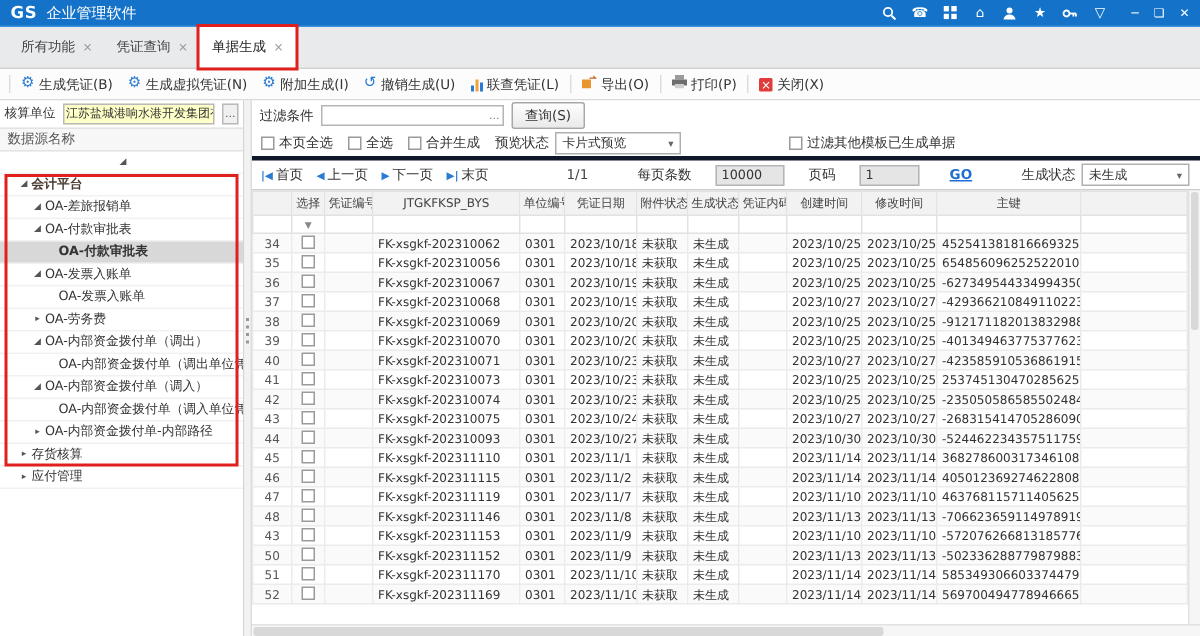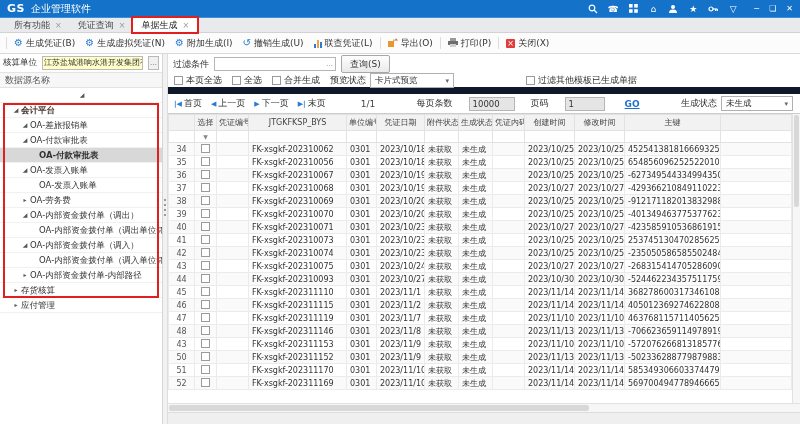--- a/index.html
+++ b/index.html
@@ -8,21 +8,21 @@
   
   .titlebar{height:18px;background:#1472c8;border-bottom:1px solid #3c8ede;color:#fff;
     display:flex;align-items:center;padding:0 7px;font-size:10px;box-sizing:border-box;}
   .logo{font-weight:bold;font-size:11px;margin-right:6px;letter-spacing:.5px;}
   .tb-icons{margin-left:auto;display:flex;gap:10px;align-items:center;}
   .tb-ico{width:10px;height:10px;display:flex;align-items:center;justify-content:center;color:#fff;font-size:9px;line-height:10px;}
   .tb-ico svg{display:block;}
   .winctl{display:flex;gap:10px;margin-left:16px;align-items:center;}
   .winctl span{font-size:8px;color:#fff;line-height:10px;}
   
-  .tabbar{height:15px;background:#e8eaec;border-bottom:1px solid #d2d2d2;display:flex;align-items:stretch;
+  .tabbar{height:28px;background:#e8eaec;border-bottom:1px solid #d2d2d2;display:flex;align-items:stretch;
     padding-left:6px;box-sizing:border-box;}
   .tab{display:flex;align-items:center;gap:5px;padding:0 8px;font-size:9px;color:#444;white-space:nowrap;}
   .tab .x{color:#999;font-size:8px;}
   .tab.active{background:#fff;color:#1b1b1b;outline:2px solid #e0201f;outline-offset:0;z-index:3;position:relative;}
   
   .toolbar{height:21px;background:#fcfcfc;border-bottom:1px solid #d9d9d9;display:flex;align-items:center;
     padding:0 4px;font-size:9px;color:#333;box-sizing:border-box;}
   .tbtn{display:flex;align-items:center;gap:3px;padding:0 5px;height:17px;white-space:nowrap;}
   .gi{color:#2b7bd3;font-size:10px;line-height:10px;}
   .sep{width:1px;height:12px;background:#ddd;margin:0 2px;}
@@ -57,35 +57,35 @@
   
   .main{flex:1;min-width:0;display:flex;flex-direction:column;background:#fff;}
   .filter-row{height:20px;display:flex;align-items:center;gap:5px;padding:0 5px;box-sizing:border-box;}
   .lbl{font-size:9px;color:#333;white-space:nowrap;}
   .filter-input{width:122px;height:14px;border:1px solid #b5b5b5;background:#fff;display:flex;align-items:center;
     justify-content:flex-end;box-sizing:border-box;}
   .filter-more{font-size:7px;color:#777;padding-right:2px;}
   .search-btn{height:16px;padding:0 8px;font-size:9px;color:#333;border:1px solid #a7a7a7;border-radius:2px;
     background:linear-gradient(#fefefe,#e9e9e9);display:flex;align-items:center;}
   .options-row{height:20px;display:flex;align-items:center;padding:0 6px;font-size:9px;color:#333;
-    border-bottom:7px solid #0f172a;box-sizing:border-box;}
+    border-bottom:3px solid #0f172a;box-sizing:border-box;}
   .opt{display:flex;align-items:center;gap:3px;margin-right:10px;white-space:nowrap;}
   .cb{width:9px;height:9px;border:1px solid #9a9a9a;background:#fff;display:inline-block;box-sizing:border-box;flex:none;}
   .selbox{height:15px;border:1px solid #b0b0b0;background:#fff;font-size:8.5px;color:#333;display:flex;
     align-items:center;gap:8px;padding:0 4px;box-sizing:border-box;white-space:nowrap;}
   .caret{font-size:7px;color:#666;}
   .opt-right{margin-left:72px;}
   .pager-row{height:19px;display:flex;align-items:center;gap:4px;padding:0 6px;font-size:9px;color:#333;box-sizing:border-box;}
   .pnav{display:flex;align-items:center;gap:2px;margin-right:5px;white-space:nowrap;color:#333;}
   .pico{color:#2b7bd3;font-size:7px;font-weight:bold;}
   .ico-first::before{content:"|◀";}
   .ico-prev::before{content:"◀";}
   .ico-next::before{content:"▶";}
   .ico-last::before{content:"▶|";}
-  .pageinfo{margin-left:26px;color:#444;}
+  .pageinfo{margin-left:43px;color:#444;}
   .pp-group{margin-left:auto;display:flex;align-items:center;gap:16px;}
   .num-input{height:14px;border:1px solid #b5b5b5;background:#e5e5e5;font-size:8.5px;color:#333;line-height:12px;
     padding:0 3px;box-sizing:border-box;}
   .w46{width:46px;} .w40{width:40px;}
   .go{color:#1f6fd0;font-weight:bold;text-decoration:underline;margin-left:4px;}
   .status-group{margin-left:auto;display:flex;align-items:center;gap:4px;margin-right:1px;}
   
   .table-wrap{flex:1;position:relative;overflow:hidden;border-top:1px solid #ccc;}
   table{border-collapse:collapse;table-layout:fixed;width:calc(100% - 8px);font-size:8px;color:#333;}
   th{height:16px;background:#f2f2f2;border:1px solid #e2e2e2;font-weight:normal;color:#444;padding:0 2px;

